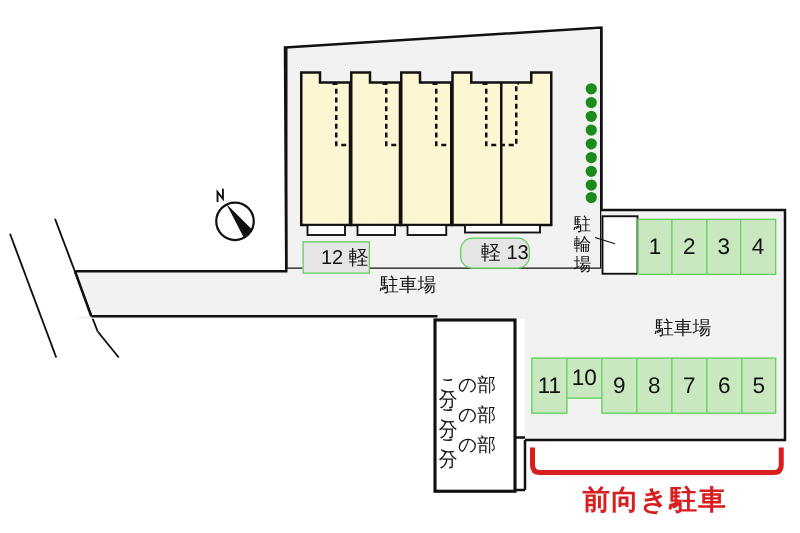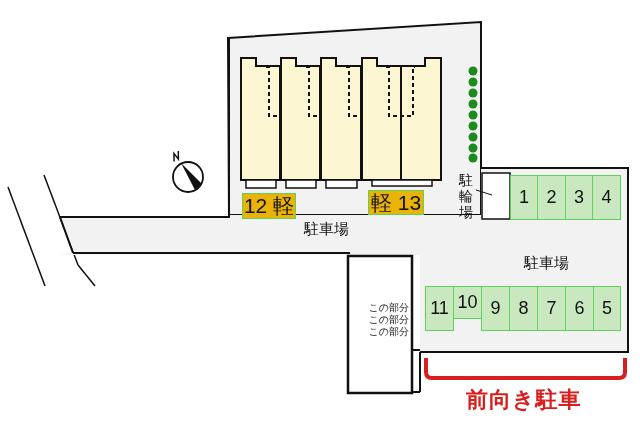--- a/index.html
+++ b/index.html
@@ -4,25 +4,25 @@
 <style>
   html, body { margin: 0; padding: 0; background: #ffffff; }
   body { width: 640px; height: 426px; overflow: hidden; position: relative;
          font-family: "DejaVu Sans", "Liberation Sans", sans-serif; }
   svg { position: absolute; left: 0; top: 0; }
   .lbl { position: absolute; font-family: Liberation Serif, serif;
          color: #111; white-space: nowrap; line-height: 1; }
   .slot { position: absolute; background: #c9e8c0; border: 1.5px solid #5fd05a;
           box-sizing: border-box; display: flex; align-items: center; justify-content: center;
           font-family: "Liberation Sans", sans-serif; font-size: 18px; color: #111; }
-  .slot-h { position: absolute; background: #eab308; border: 1.5px solid #5fd05a;
-          box-sizing: border-box; display: flex; align-items: center; justify-content: center;
-          font-family: "Liberation Sans", sans-serif; font-size: 21px; color: #111; }
+  .slot-h { position: absolute; background: #e5e5e5; border: 1.5px solid #5fd05a;
+          box-sizing: border-box; display: flex; align-items: center; justify-content: flex-end;
+          font-family: "Liberation Sans", sans-serif; font-size: 16px; color: #111; }
   .vtext { position: absolute; font-size: 14px; line-height: 16px; width: 16px; text-align: center; color: #111; }
-  .note { position: absolute; font-size: 10px; line-height: 12px; color: #111; text-align: right; }
+  .note { position: absolute; font-size: 15px; line-height: 12px; color: #111; text-align: left; }
   .red-label { position: absolute; color: #d81e1e; font-weight: bold; font-size: 22px; letter-spacing: 1px; }
 </style>
 </head>
 <body>
 
 <svg width="640" height="426" viewBox="0 0 640 426">
 
   <line x1="8" y1="187" x2="45" y2="286" stroke="#111" stroke-width="1.5"></line>
   <line x1="44" y1="175" x2="78" y2="265" stroke="#111" stroke-width="1.5"></line>
   <line x1="78" y1="265" x2="95" y2="286" stroke="#111" stroke-width="1.5"></line>
@@ -85,21 +85,21 @@
     <polygon points="181,163 195,190 202,184" fill="#111"></polygon>
     <polyline points="172,160 176,153 177,160 181,153" fill="none" stroke="#111" stroke-width="1.5" transform="rotate(-30 176 157)"></polyline>
   </g>
 
   <path d="M426,358 L426,372 Q426,378 432,378 L619,378 Q625,378 625,372 L625,358" fill="none" stroke="#d81e1e" stroke-width="4"></path>
 </svg>
 
 <div class="slot-h" style="left:242px; top:193px; width:54px; height:26px;">
   <span>12 軽</span>
 </div>
-<div class="slot-h" style="left:368px; top:190px; width:56px; height:25px;">
+<div class="slot-h" style="left:368px; top:190px; width:56px; height:25px;border-radius:10px;">
   <span>軽 13</span>
 </div>
 
 <div class="slot" style="left:510px; top:175px; width:28px; height:45px;">
     <span>1</span>
   </div>
 <div class="slot" style="left:537px; top:175px; width:29px; height:45px;">
     <span>2</span>
   </div>
 <div class="slot" style="left:565px; top:175px; width:28px; height:45px;">

